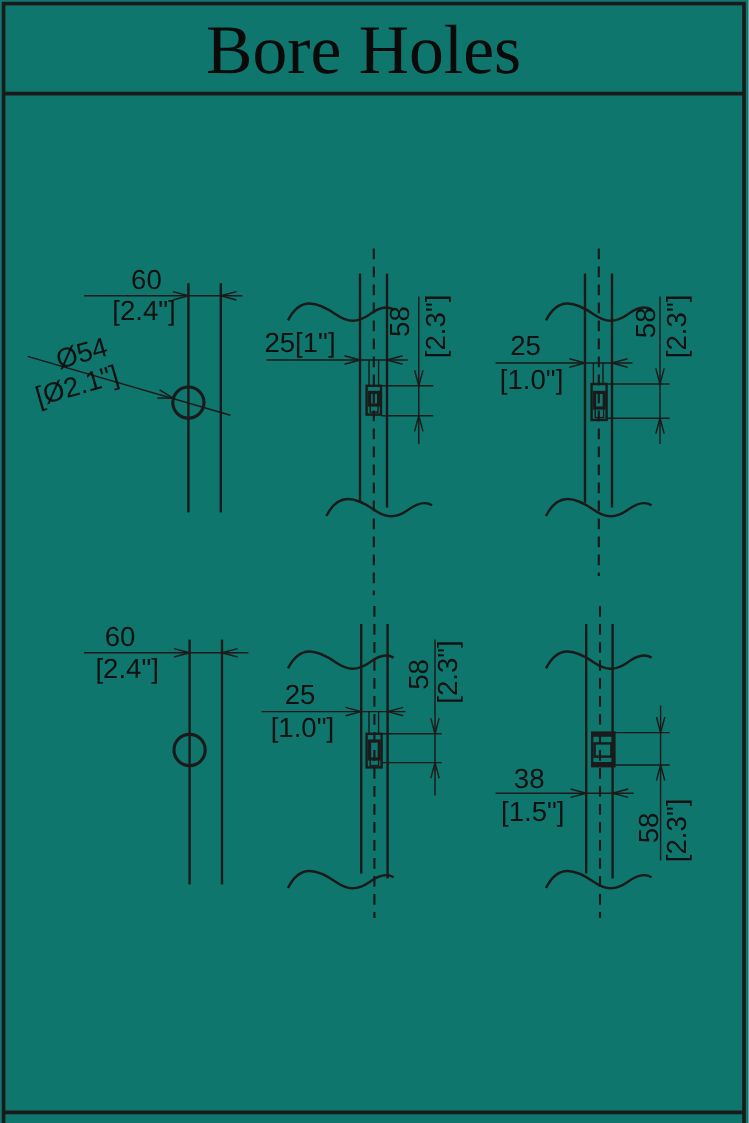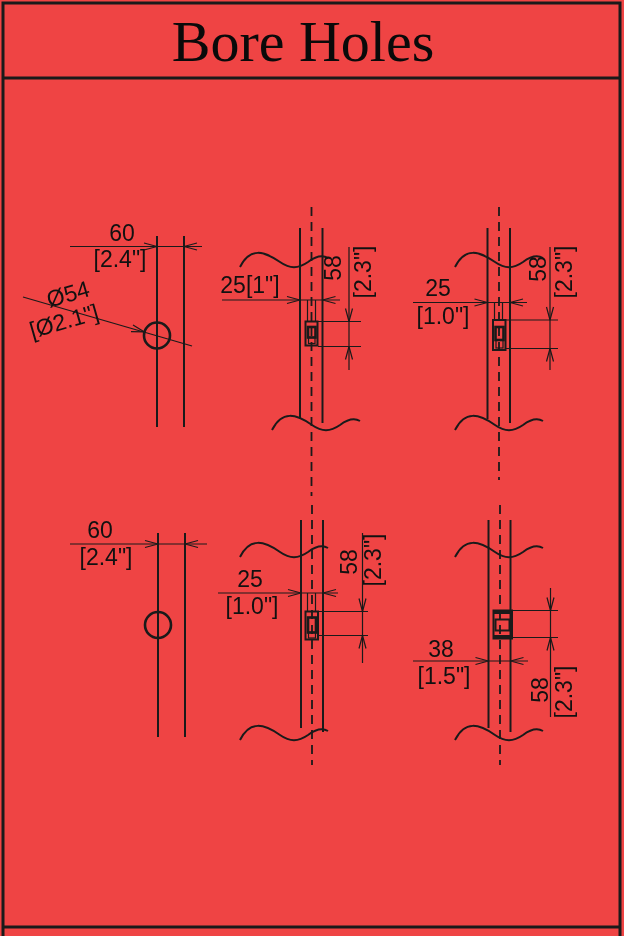--- a/index.html
+++ b/index.html
@@ -1,16 +1,16 @@
 <!DOCTYPE html>
 <html><head>
 <meta charset="utf-8">
 <style>
   html,body{margin:0;padding:0;background:#ffffff;}
-  .page{width:624px;height:936px;position:relative;background:#ef4444;overflow:hidden;}
+  .page{width:624px;height:936px;position:relative;background:#0f766e;overflow:hidden;}
   svg{position:absolute;top:0;left:0;}
   .ink{stroke:#1a1a1a;fill:none;}
   .thin{stroke-width:1.2;}
   .med{stroke-width:2;}
   .thick{stroke-width:2.6;}
   .bar{stroke-width:3;}
   .frame{stroke-width:3;}
   .cl{stroke-width:1.8;stroke-dasharray:9 6;}
   .dimtext{font-family:"Liberation Sans",sans-serif;font-size:23px;fill:#111;}
   .titletext{font-family:"Liberation Serif",serif;font-size:58px;fill:#0a0a0a;}

